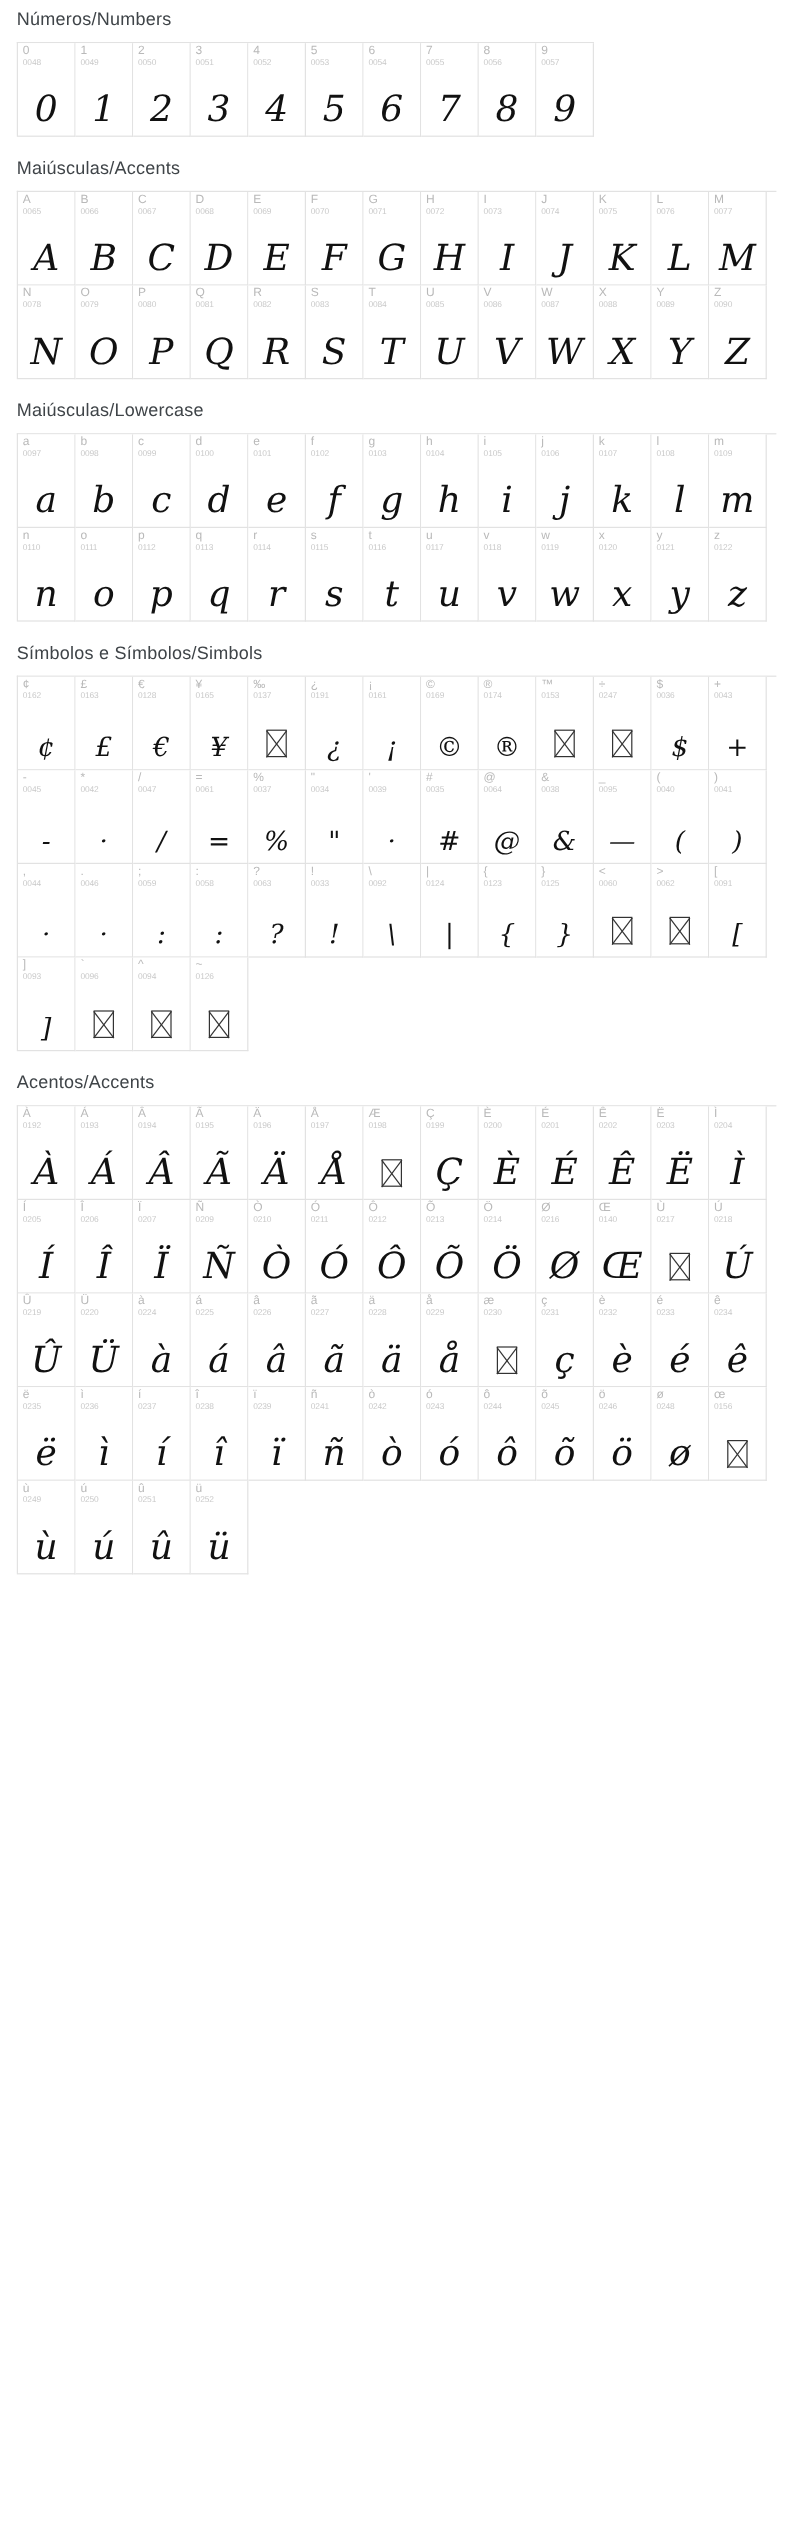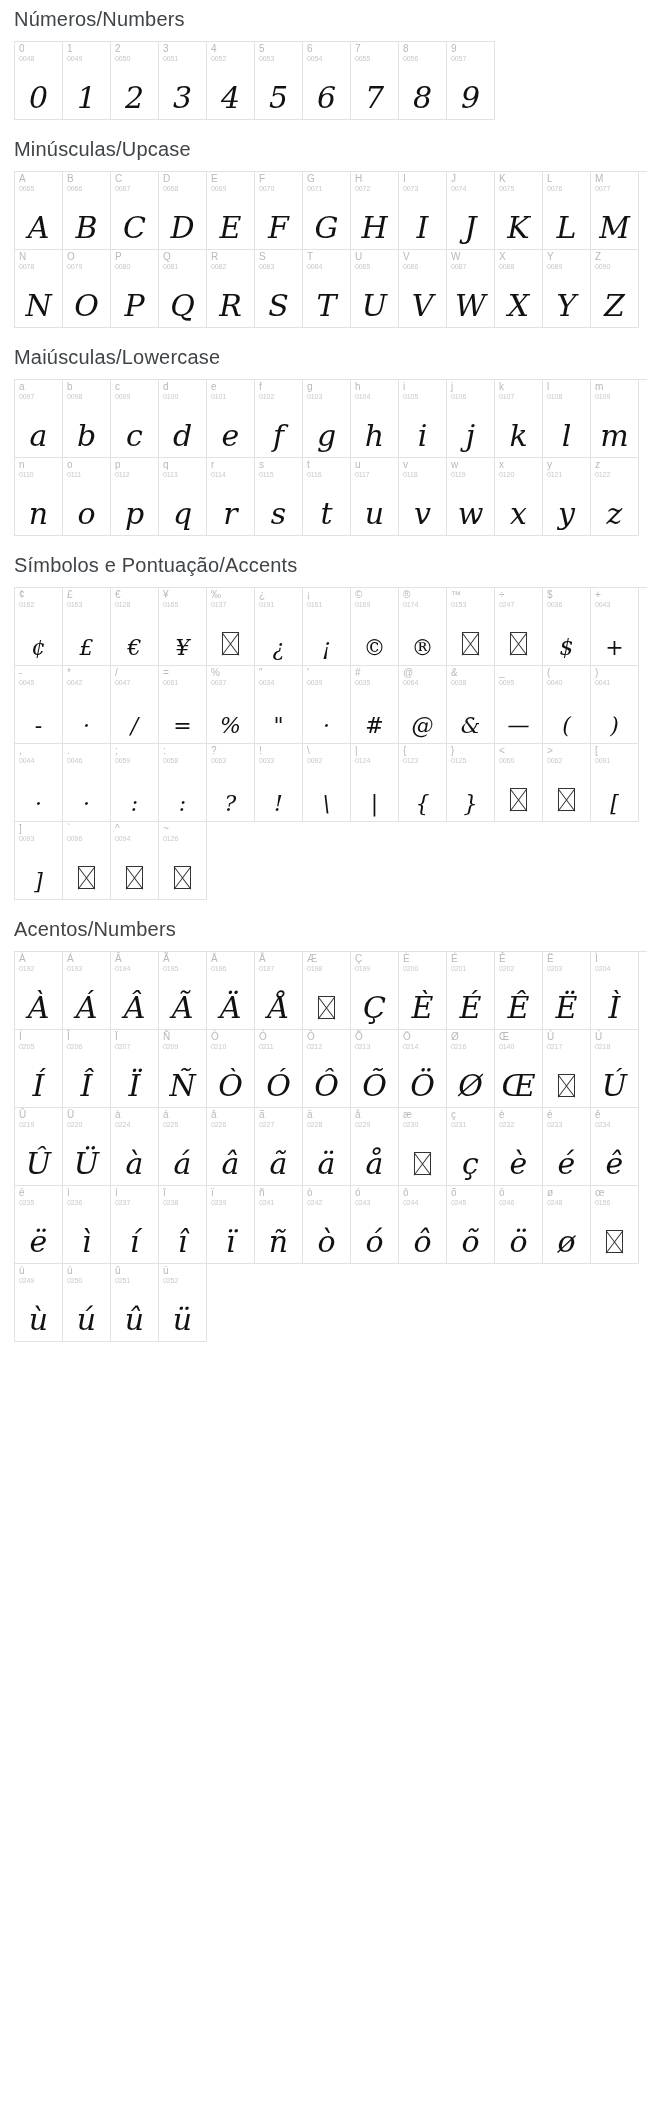--- a/index.html
+++ b/index.html
@@ -12,21 +12,21 @@
     width: 661px;
     min-height: 2121px;
     position: relative;
     color: #333;
   }
   .page {
     width: 661px;
     padding: 0 14px 20px 14px;
   }
   .section-title {
-    font-size: 20px;
+    font-size: 15px;
     color: #3f4448;
     font-weight: 400;
     margin: 18px 0 10px 0;
     letter-spacing: 0.2px;
   }
   .section-title.first { margin-top: 8px; }
 
   .glyph-grid {
     display: flex;
     flex-wrap: wrap;
@@ -171,21 +171,21 @@
           <div class="glyph">8</div>
         </div>
         <div class="glyph-cell">
           <div class="meta">
             <span class="ch">9</span>
             <span class="code">0057</span>
           </div>
           <div class="glyph">9</div>
         </div>
       </div>
-      <div class="section-title">Minúsculas/Upcase</div>
+      <div class="section-title">Maiúsculas/Accents</div>
       <div class="glyph-grid">
         <div class="glyph-cell">
           <div class="meta">
             <span class="ch">A</span>
             <span class="code">0065</span>
           </div>
           <div class="glyph">A</div>
         </div>
         <div class="glyph-cell">
           <div class="meta">
@@ -541,21 +541,21 @@
           <div class="glyph">y</div>
         </div>
         <div class="glyph-cell">
           <div class="meta">
             <span class="ch">z</span>
             <span class="code">0122</span>
           </div>
           <div class="glyph">z</div>
         </div>
       </div>
-      <div class="section-title">Símbolos e Pontuação/Accents</div>
+      <div class="section-title">Símbolos e Símbolos/Simbols</div>
       <div class="glyph-grid">
         <div class="glyph-cell">
           <div class="meta">
             <span class="ch">¢</span>
             <span class="code">0162</span>
           </div>
           <div class="glyph small">¢</div>
         </div>
         <div class="glyph-cell">
           <div class="meta">
@@ -845,21 +845,21 @@
           <div class="glyph tofu small"><span class="tofu-box"></span></div>
         </div>
         <div class="glyph-cell">
           <div class="meta">
             <span class="ch">~</span>
             <span class="code">0126</span>
           </div>
           <div class="glyph tofu small"><span class="tofu-box"></span></div>
         </div>
       </div>
-      <div class="section-title">Acentos/Numbers</div>
+      <div class="section-title">Acentos/Accents</div>
       <div class="glyph-grid">
         <div class="glyph-cell">
           <div class="meta">
             <span class="ch">À</span>
             <span class="code">0192</span>
           </div>
           <div class="glyph">À</div>
         </div>
         <div class="glyph-cell">
           <div class="meta">

